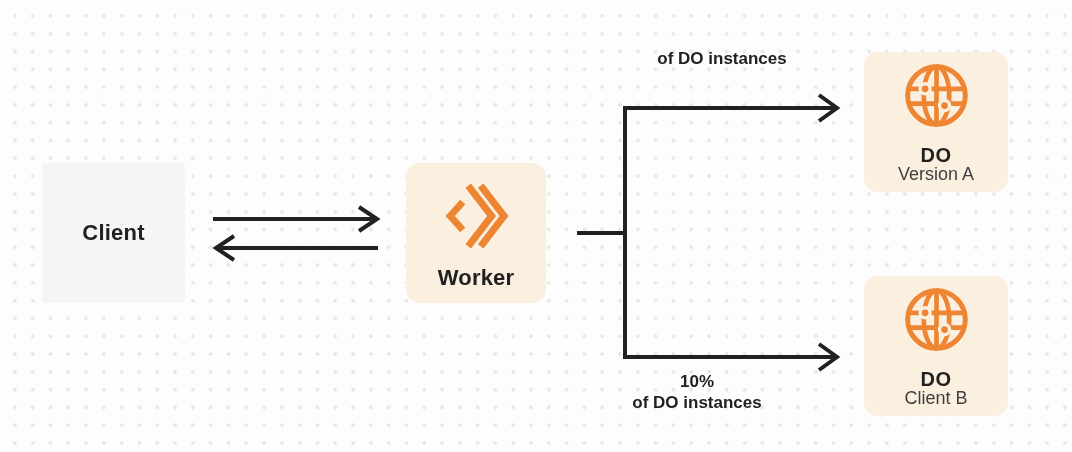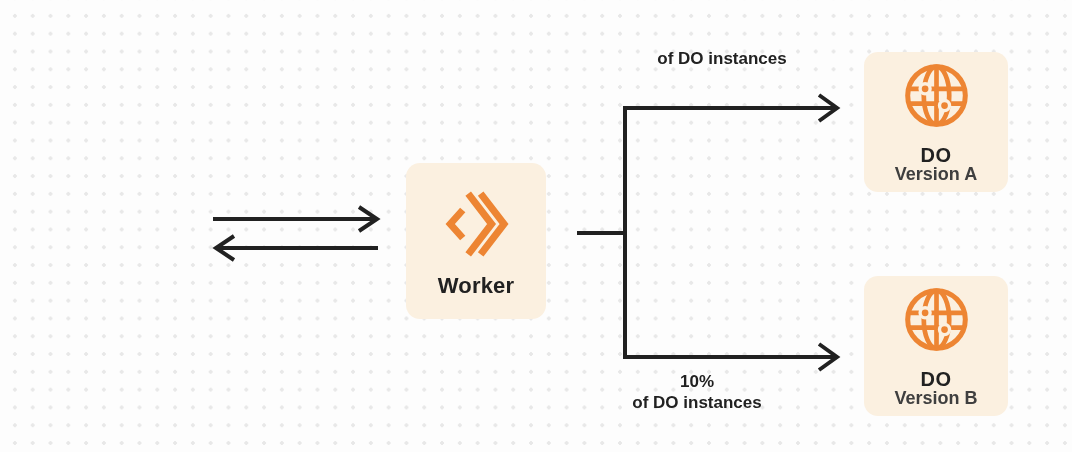--- a/index.html
+++ b/index.html
@@ -29,41 +29,41 @@
   }
   .node{
     position:absolute;display:flex;flex-direction:column;
     align-items:center;justify-content:center;
   }
   .node-client{
     left:42px;top:163px;width:143px;height:140px;
     background:var(--node-fill-gray);border-radius:4px;
   }
   .node-worker{
-    left:406px;top:163px;width:140px;height:156px;
+    left:406px;top:163px;width:140px;height:140px;
     background:var(--node-fill-orange);border-radius:14px;
   }
   .node-do-a{
     left:864px;top:52px;width:144px;height:140px;
     background:var(--node-fill-orange);border-radius:14px;
   }
   .node-do-b{
     left:864px;top:276px;width:144px;height:140px;
     background:var(--node-fill-orange);border-radius:14px;
   }
   .node-label{
     font-size:22px;font-weight:700;color:var(--text-primary);
     letter-spacing:0.2px;line-height:1;
   }
   .do-label{
     font-size:20px;font-weight:700;color:var(--text-primary);
     letter-spacing:0.5px;line-height:1;margin-top:16px;
   }
   .do-sublabel{
-    font-size:18px;font-weight:700;color:var(--text-secondary);
+    font-size:18px;font-weight:400;color:var(--text-secondary);
     line-height:1;margin-top:0;
   }
   .worker-icon{width:78px;height:78px;margin-bottom:12px;}
   .globe-icon{width:67px;height:67px;}
   .icon-stroke{fill:none;stroke:var(--accent);}
   .edge-label{
     position:absolute;width:250px;text-align:center;
     font-size:17px;font-weight:700;color:var(--text-primary);
     line-height:21px;
   }
@@ -76,20 +76,23 @@
 <div class="canvas">
 
   <svg class="connector-layer" viewBox="0 0 1072 452" xmlns="http://www.w3.org/2000/svg" aria-hidden="true">
     <path d="M213 219 H376 M359 207 L377 219 L359 231"></path>
     <path d="M378 248 H217 M234 236 L216 248 L234 260"></path>
     <path d="M577 233 H625 M625 106 V359"></path>
     <path d="M625 108 H835 M819 95 L837 108 L819 121"></path>
     <path d="M625 357 H835 M819 344 L837 357 L819 370"></path>
   </svg>
 
+  <div class="node node-client">
+    <div class="node-label">Client</div>
+  </div>
 
   <div class="node node-worker">
     <svg class="worker-icon" viewBox="0 0 100 100" xmlns="http://www.w3.org/2000/svg" aria-hidden="true">
       <polyline class="icon-stroke" stroke-width="9" points="33,32 17,50 33,68"></polyline>
       <polyline class="icon-stroke" stroke-width="9" points="40,11 70,50 40,89"></polyline>
       <polyline class="icon-stroke" stroke-width="9" points="56,11 86,50 56,89"></polyline>
     </svg>
     <div class="node-label">Worker</div>
   </div>
 
@@ -120,16 +123,16 @@
     <svg class="globe-icon" viewBox="0 0 100 100" xmlns="http://www.w3.org/2000/svg" aria-hidden="true">
       <circle class="icon-stroke" stroke-width="7.5" cx="50" cy="50" r="43"></circle>
       <ellipse class="icon-stroke" stroke-width="7" cx="50" cy="50" rx="19" ry="43"></ellipse>
       <line class="icon-stroke" stroke-width="7" x1="50" y1="8" x2="50" y2="92"></line>
       <line class="icon-stroke" stroke-width="7" x1="10" y1="40" x2="90" y2="40"></line>
       <line class="icon-stroke" stroke-width="7" x1="10" y1="62" x2="90" y2="62"></line>
       <circle cx="33" cy="40" r="7.5" fill="var(--accent)" stroke="var(--node-fill-orange)" stroke-width="5"></circle>
       <circle cx="62" cy="65" r="7.5" fill="var(--accent)" stroke="var(--node-fill-orange)" stroke-width="5"></circle>
     </svg>
     <div class="do-label">DO</div>
-    <div class="do-sublabel">Version B</div>
+    <div class="do-sublabel">Client B</div>
   </div>
 
 </div>
 
 </body></html>

